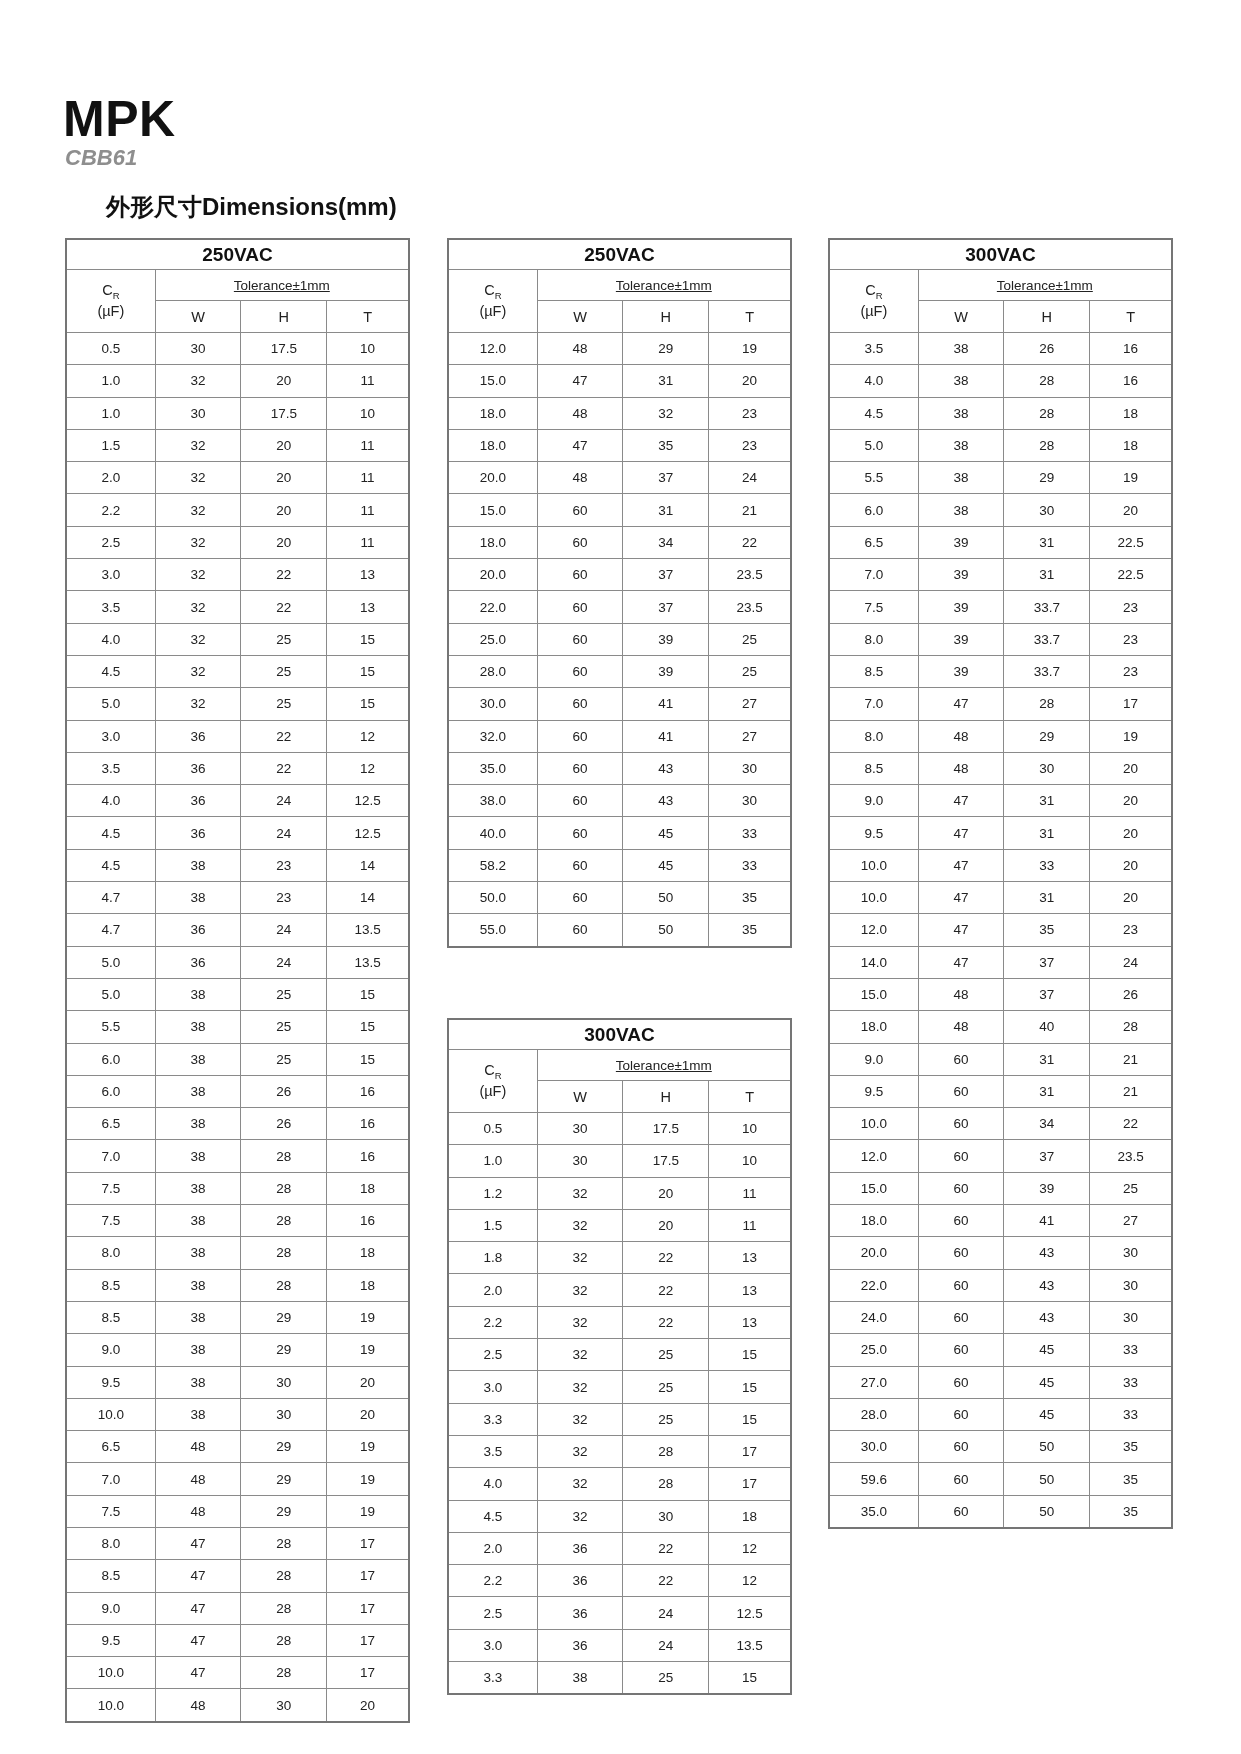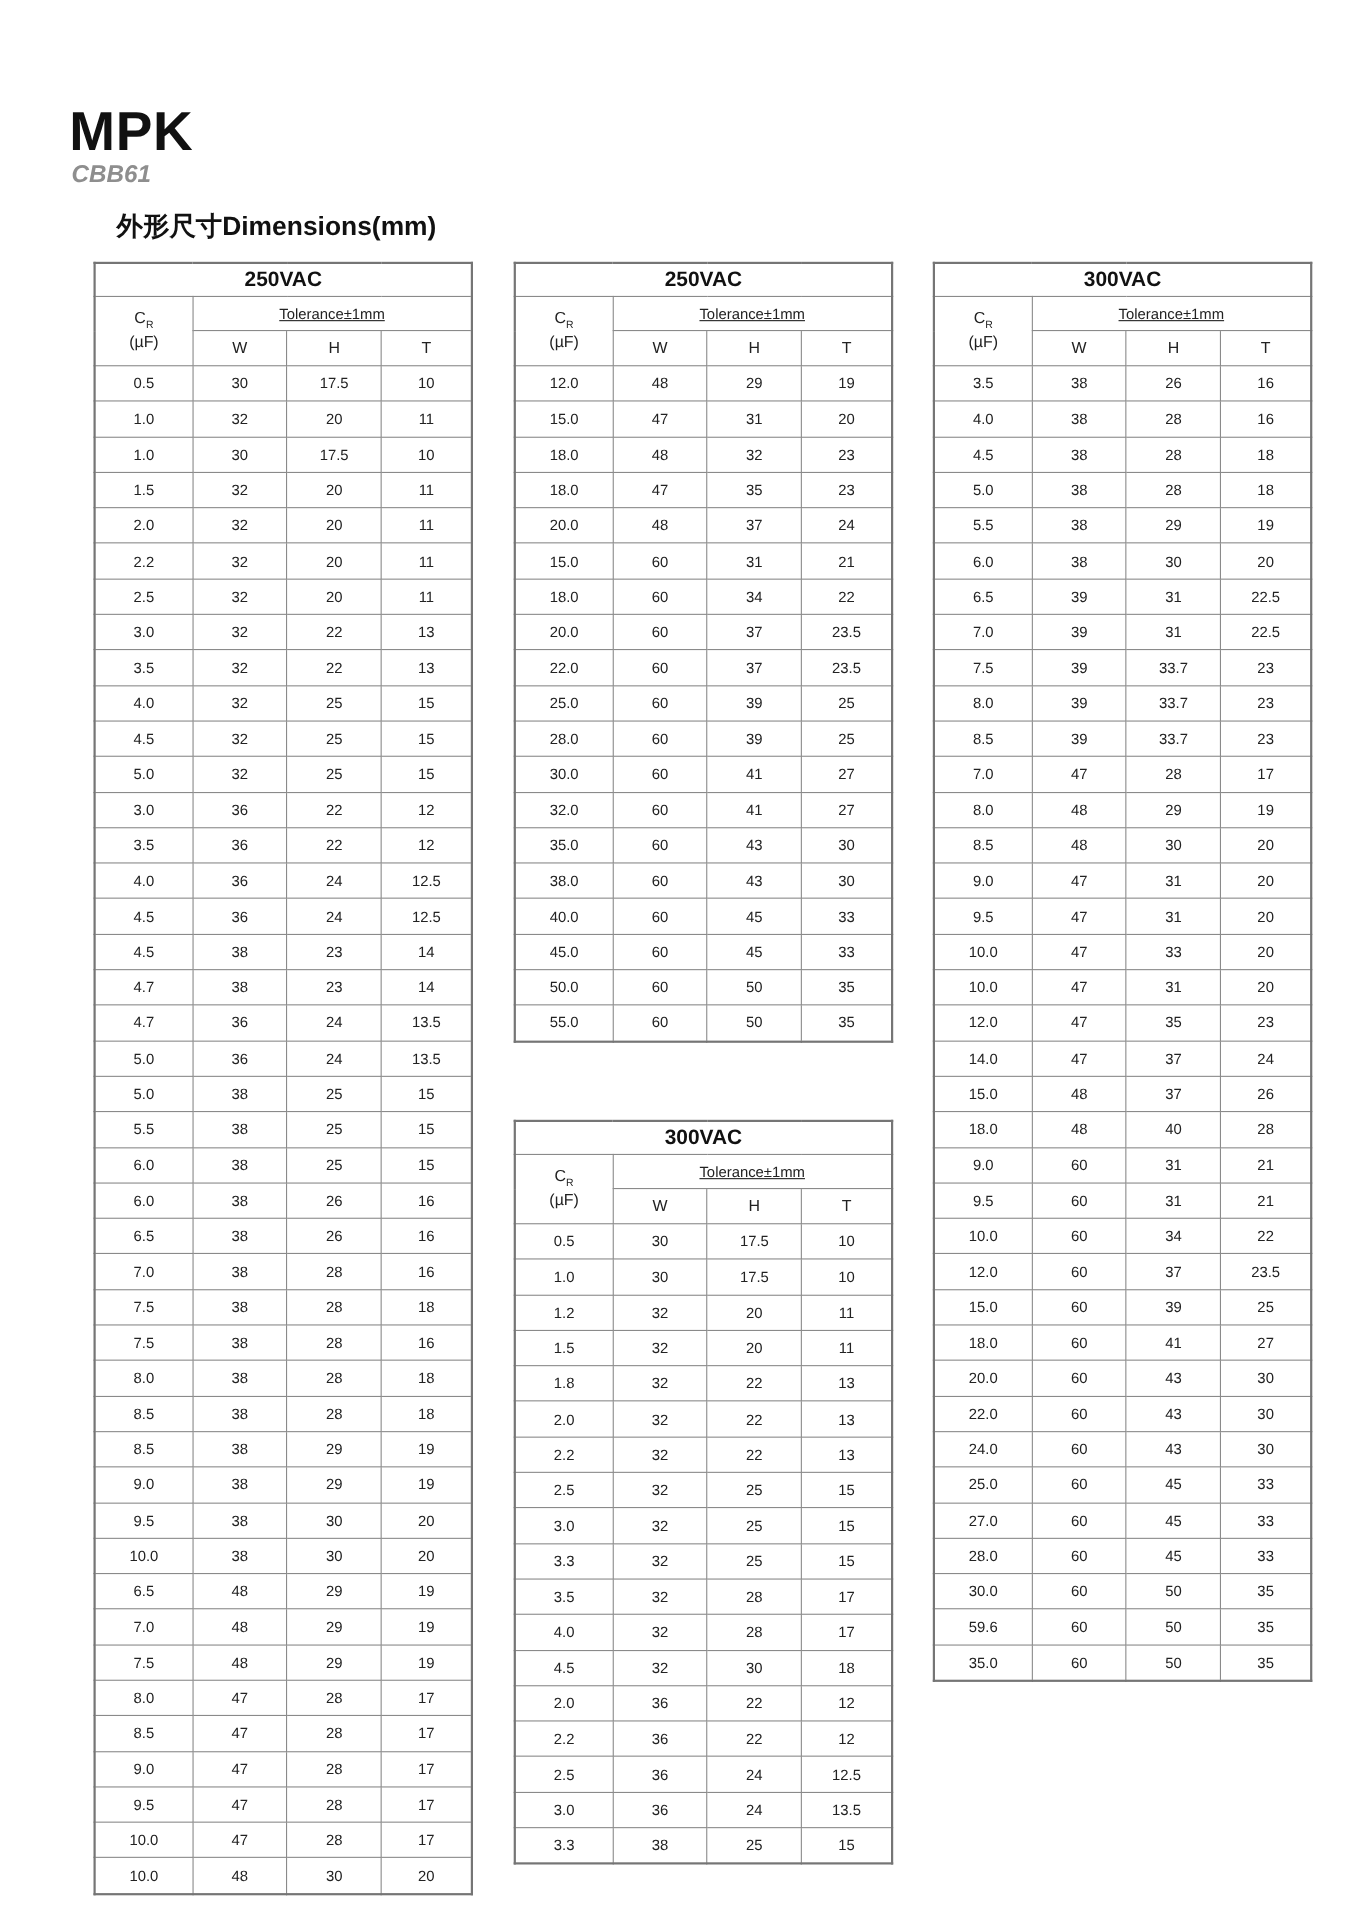--- a/index.html
+++ b/index.html
@@ -28,21 +28,20 @@
     left:65px; top:194px;
     font-size:24px; font-weight:700; color:#111;
     line-height:1.1; white-space:nowrap;margin-left:41px;
   }
   table.dim{
     border-collapse:collapse;
     table-layout:fixed;
     width:345px;
     border:2px solid #757575;
     background:#fff;
-    margin-left:20px;
   }
   table.dim th, table.dim td{
     border:1px solid #8a8a8a;
     text-align:center;
     vertical-align:middle;
     padding:0;
     color:#222;
     font-weight:400;
   }
   table.dim .vh{ height:29px; font-size:19px; font-weight:700; color:#111; }
@@ -467,21 +466,21 @@
           <td>43</td>
           <td>30</td>
         </tr>
         <tr>
           <td>40.0</td>
           <td>60</td>
           <td>45</td>
           <td>33</td>
         </tr>
         <tr>
-          <td>45.0</td>
+          <td>58.2</td>
           <td>60</td>
           <td>45</td>
           <td>33</td>
         </tr>
         <tr>
           <td>50.0</td>
           <td>60</td>
           <td>50</td>
           <td>35</td>
         </tr>

